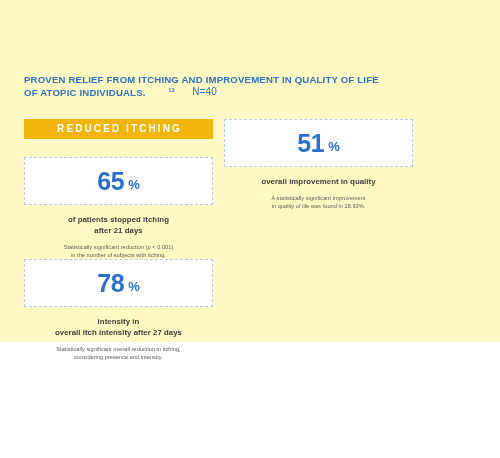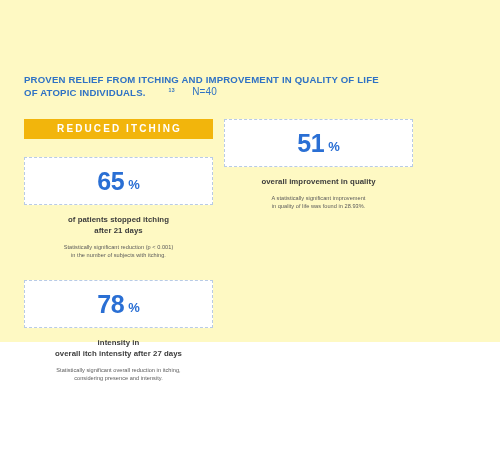--- a/index.html
+++ b/index.html
@@ -136,21 +136,21 @@
     color: #5a5a5a;
     font-size: 5.6px;
     font-weight: normal;
     line-height: 8px;
     text-align: center;
     margin-top: 7px;
     letter-spacing: 0.04px;
   }
   .stat-note .note-line { display: block; }
 
-  .spacer-stat { margin-top: 21px; }
+  .spacer-stat { }
 </style>
 </head>
 <body>
 
 <div class="infographic">
 
   <div class="title-block">
     <div class="title">PROVEN RELIEF FROM ITCHING AND IMPROVEMENT IN QUALITY OF LIFE</div>
     <div class="title title-line2">
       <span>OF ATOPIC INDIVIDUALS.</span>

